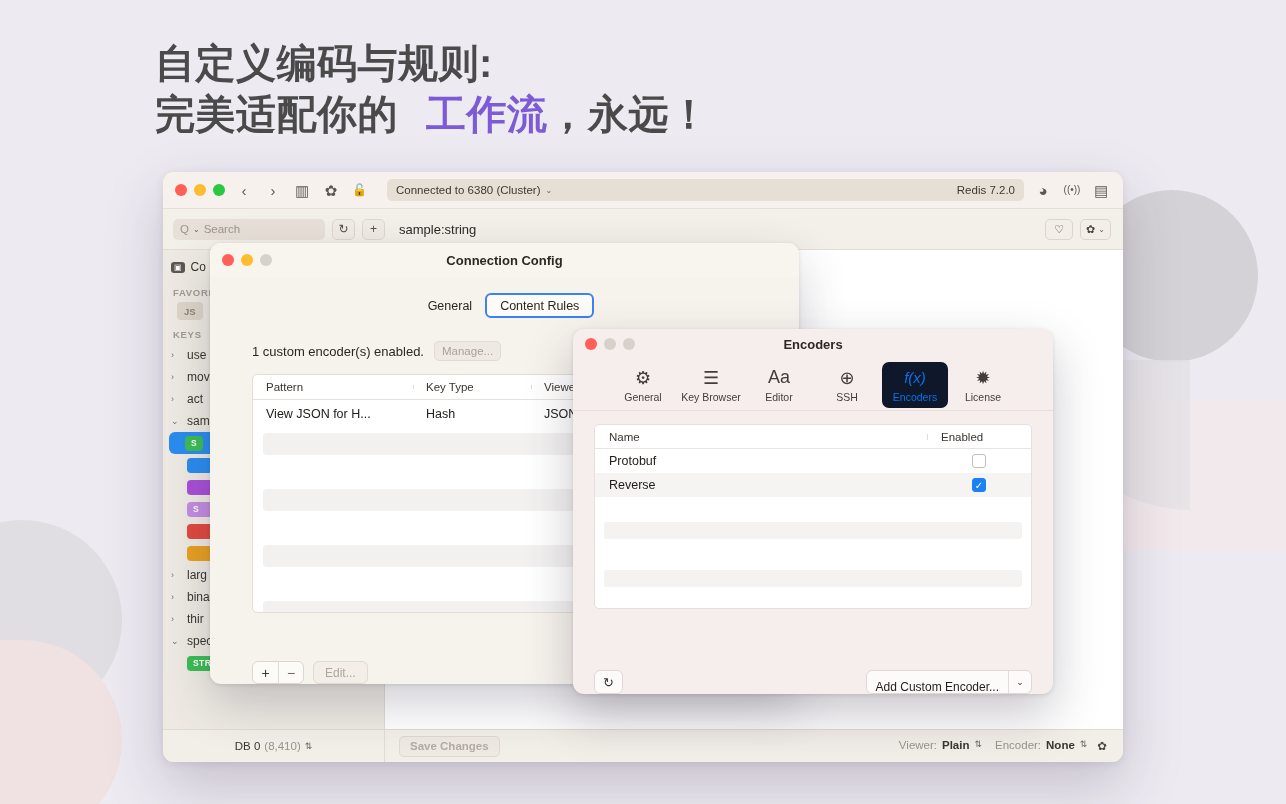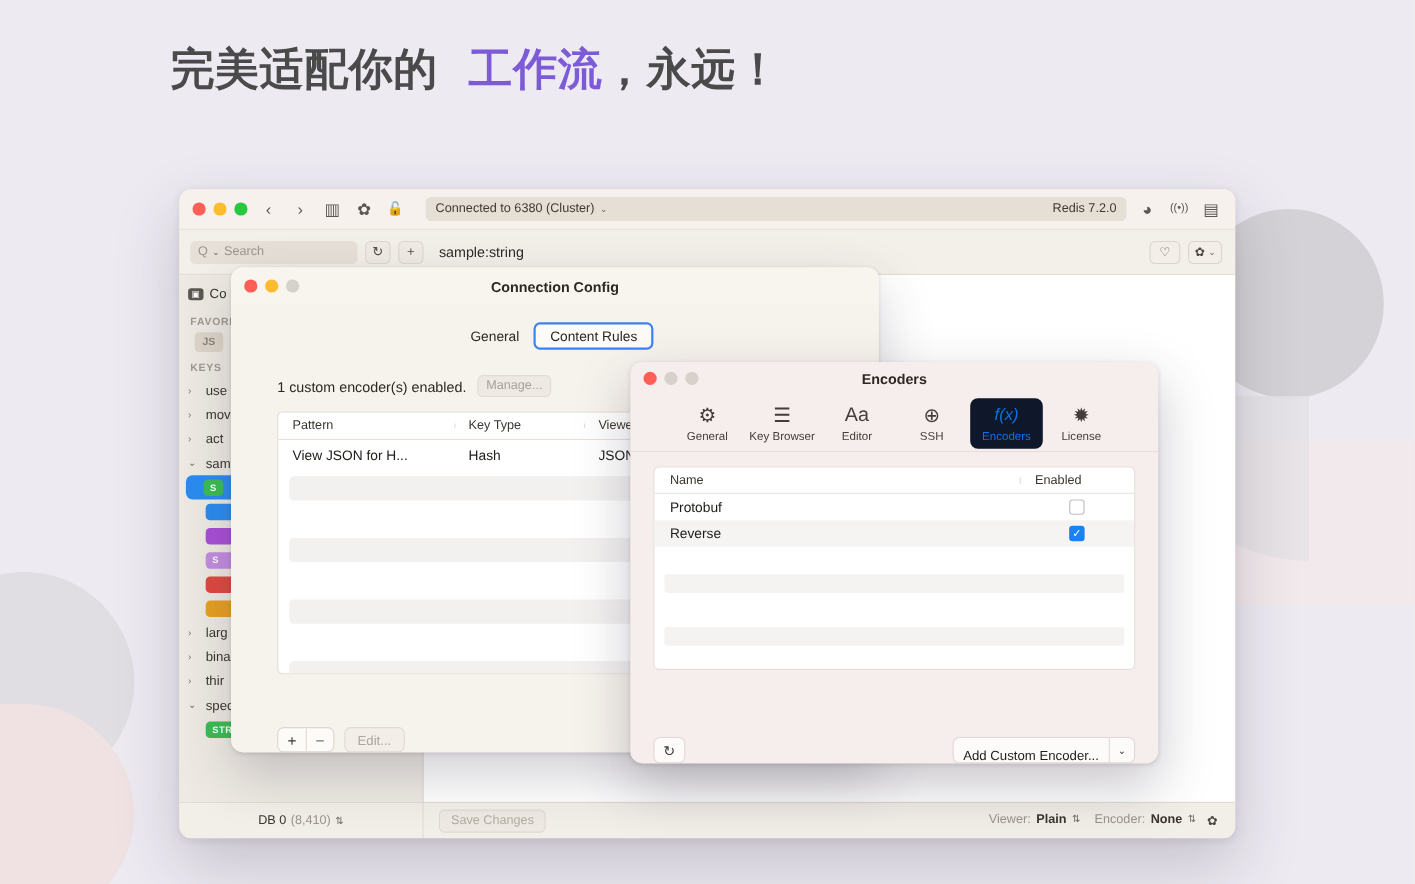--- a/index.html
+++ b/index.html
@@ -178,21 +178,21 @@
   .sb-left {
     width: 222px; display: flex; align-items: center; justify-content: center;
     gap: 4px; border-right: 1px solid #e2dbd2; height: 100%;
   }
   .sb-muted { color: #9a948b; }
   .stepper { font-size: 9px; color: #6d675f; }
   .save-btn {
     margin-left: 14px; height: 21px; border-radius: 5px;
     background: #eee9e2; border: 1px solid #e0d9d0;
     display: flex; align-items: center; padding: 0 10px;
-    font-size: 11.5px; color: #b3aca3;
+    font-size: 11.5px; color: #b3aca3; font-weight: bold;
   }
   .sb-right {
     margin-left: auto; display: flex; align-items: flex-start;
     gap: 5px; padding-right: 16px;
   }
   .sb-right b { font-weight: bold; }
 
   
   .cc-dialog {
     position: absolute; left: 210px; top: 243px;
@@ -353,20 +353,21 @@
 
 <div class="bg-layer">
   <div class="blob blob-gray-circle"></div>
   <div class="blob blob-gray-leaf"></div>
   <div class="blob blob-pink-leaf"></div>
   <div class="blob blob-pink-sq"></div>
   <div class="blob blob-gray-q"></div>
 </div>
 
 <div class="headline">
+  <div>自定义编码与规则:</div>
   <div><span>完美适配你的</span><span class="accent">工作流</span><span>，永远！</span></div>
 </div>
 
 <div class="app-window">
 
   <div class="titlebar">
     <div class="traffic">
       <div class="dot r"></div>
       <div class="dot y"></div>
       <div class="dot g"></div>

